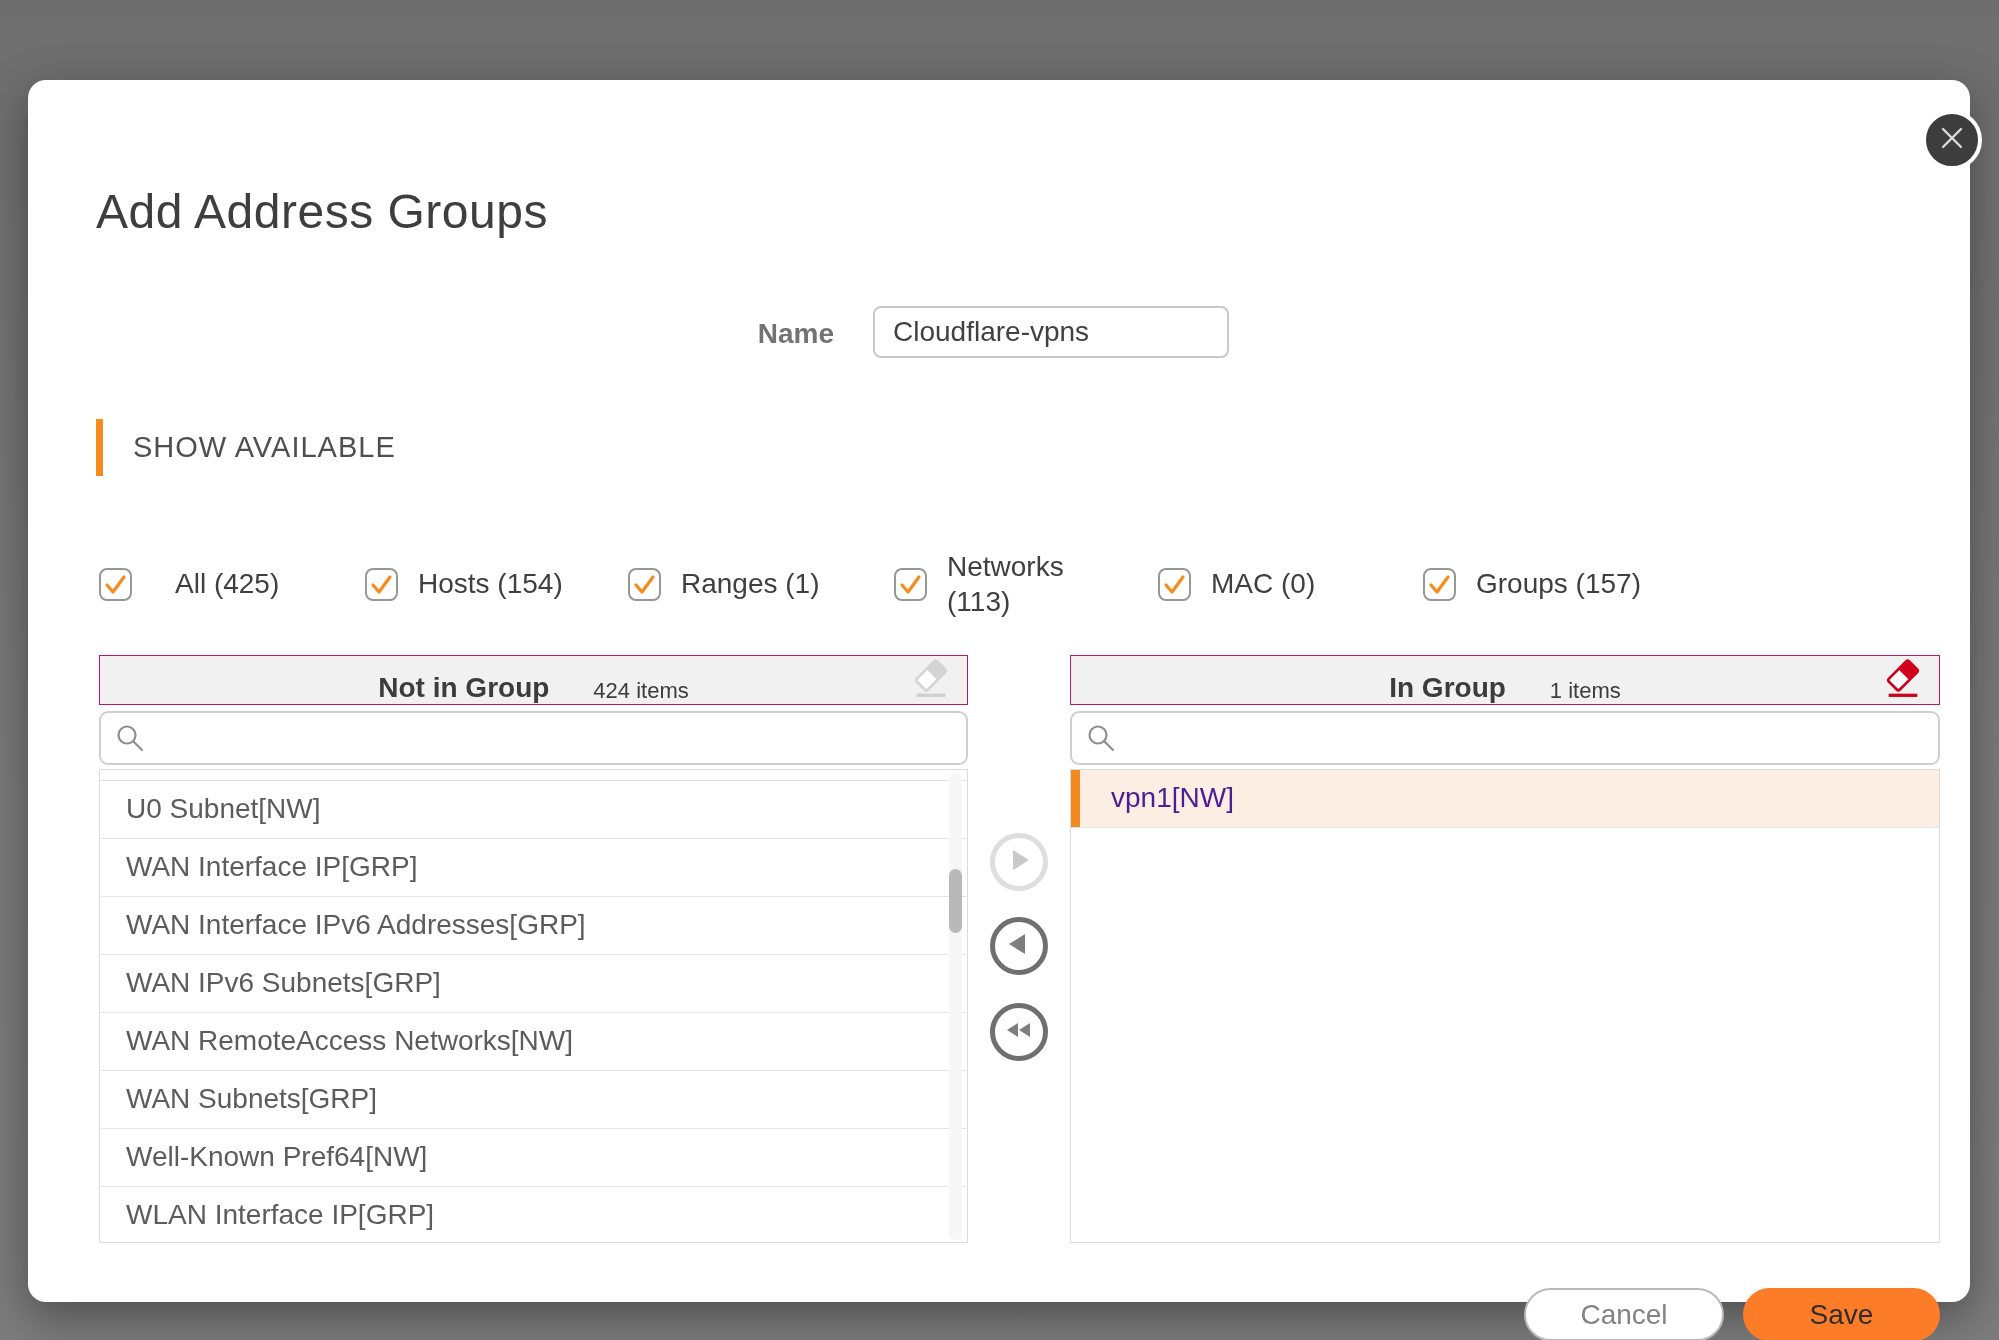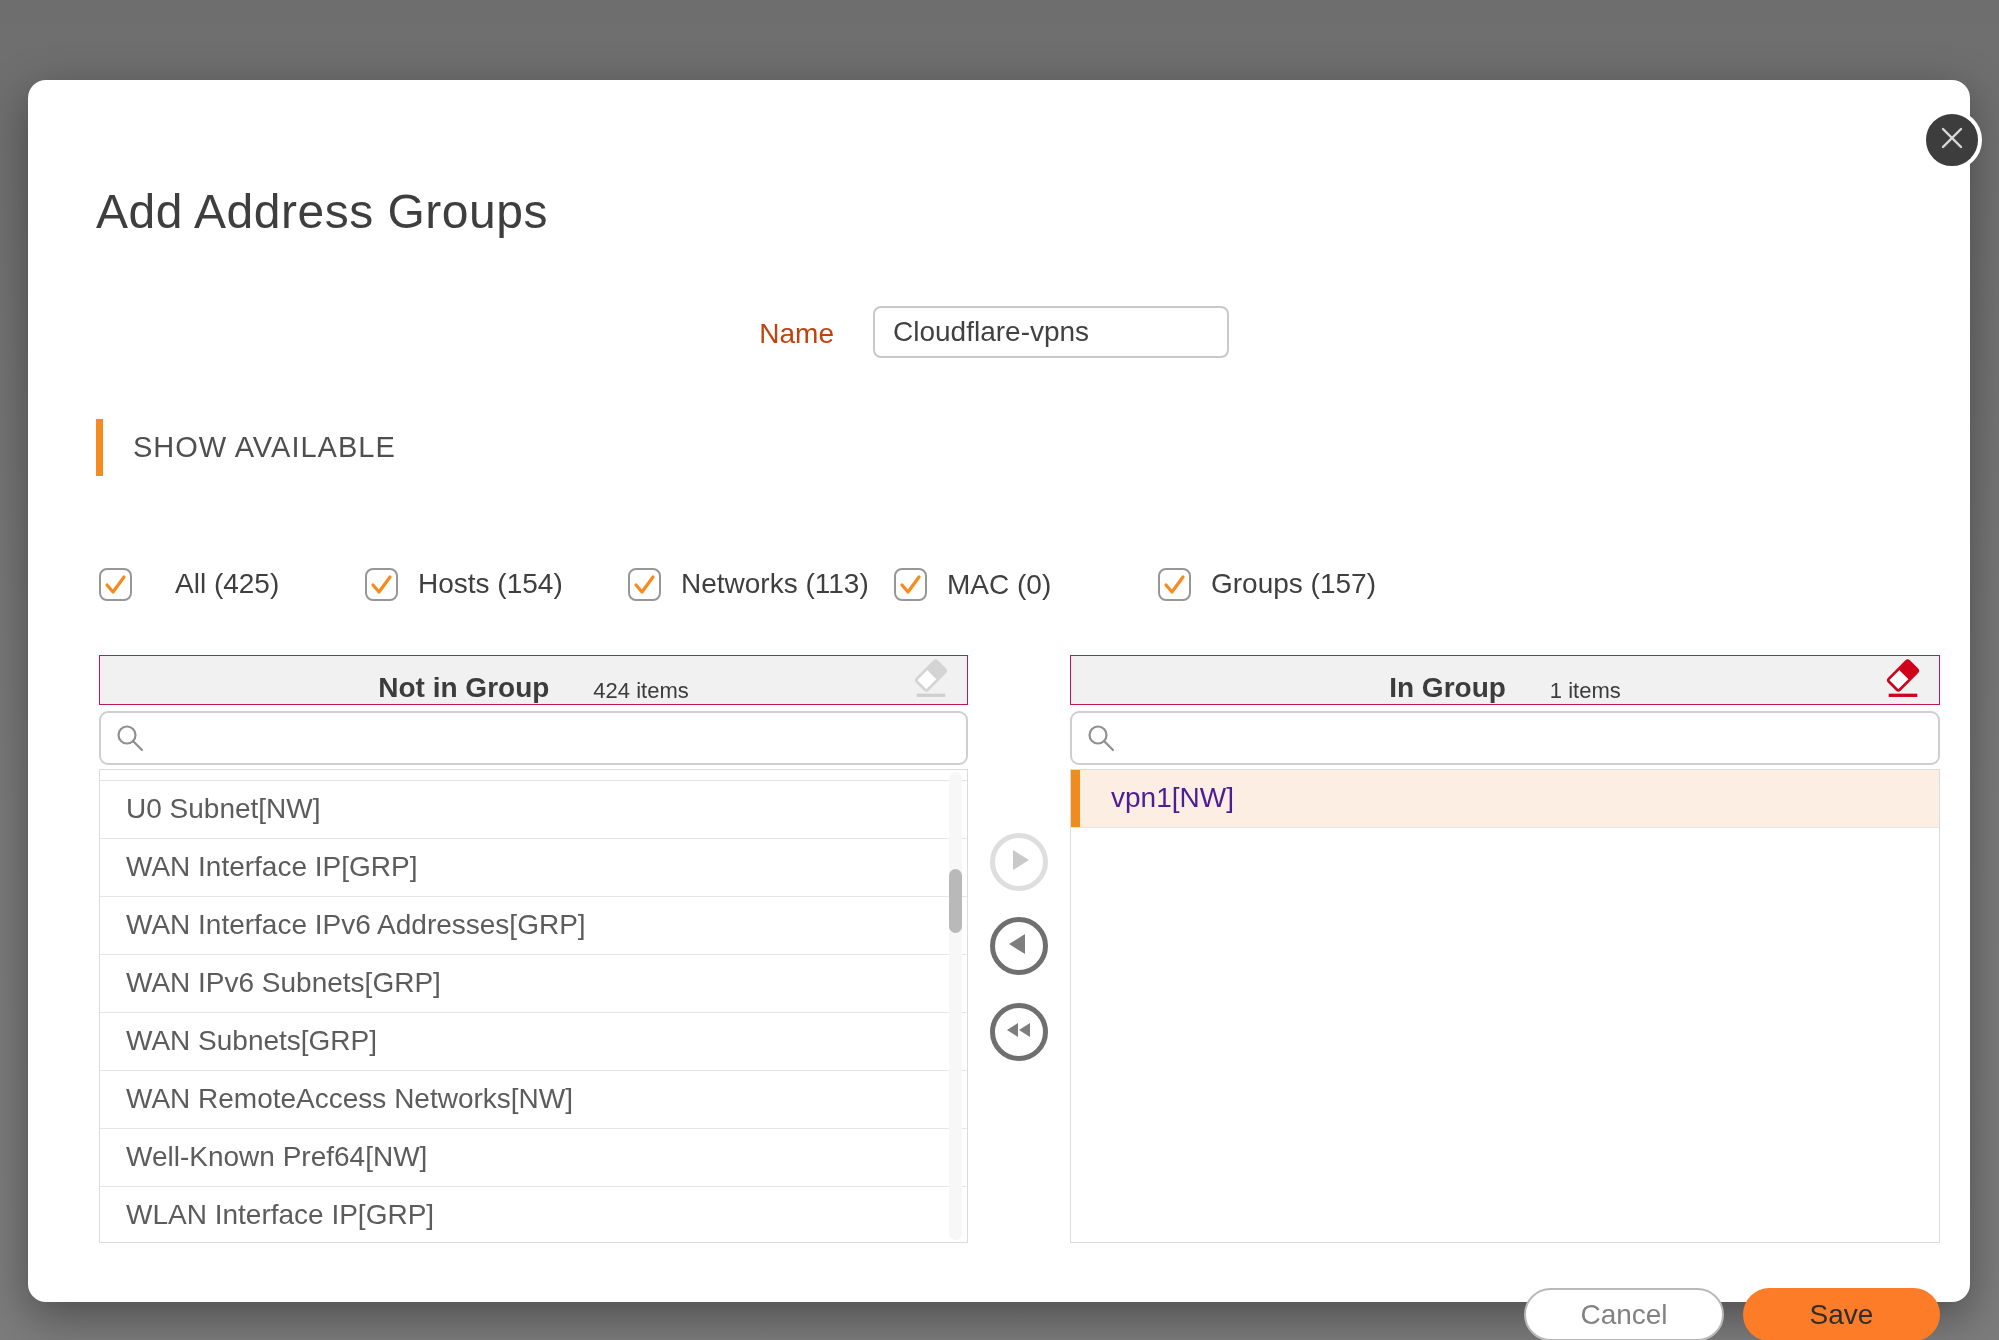--- a/index.html
+++ b/index.html
@@ -21,21 +21,21 @@
     position:absolute;left:68px;top:104px;
     font-size:48px;font-weight:500;color:#3e3e3e;letter-spacing:0.5px;
   }
   .close-btn{
     position:absolute;left:1922px;top:110px;width:52px;height:52px;
     background:#3d3d3d;border:4px solid #ffffff;border-radius:50%;
     display:flex;align-items:center;justify-content:center;cursor:pointer;z-index:5;
   }
   .name-row-label{
     position:absolute;left:650px;top:238px;width:156px;
-    text-align:right;font-size:28px;font-weight:400;color:#c2410c;
+    text-align:right;font-size:28px;font-weight:700;color:#737373;
   }
   .name-input{
     position:absolute;left:845px;top:226px;width:356px;height:52px;
     box-sizing:border-box;border:2px solid #c9c9c9;border-radius:8px;
     font-size:28px;color:#414141;padding:15px 18px;outline:none;
     font-family:inherit;background:#fff;
   }
   .section-heading{position:absolute;left:68px;top:339px;height:57px;display:flex;align-items:center;}
   .section-bar{width:7px;height:57px;background:#F68B1E;margin-right:30px;}
   .section-text{font-size:29px;color:#4f4f4f;letter-spacing:1px;}
@@ -150,20 +150,28 @@
 
         <div class="filter-item checked">
           <span class="checkbox">
             <svg width="27" height="27" viewBox="0 0 27 27">
               <polyline points="5,14 11,21 22,6" fill="none" stroke="#F68B1E" stroke-width="3.2" stroke-linecap="round" stroke-linejoin="round"></polyline>
             </svg>
           </span>
           <span class="filter-label">Hosts (154)</span>
         </div>
 
+        <div class="filter-item checked">
+          <span class="checkbox">
+            <svg width="27" height="27" viewBox="0 0 27 27">
+              <polyline points="5,14 11,21 22,6" fill="none" stroke="#F68B1E" stroke-width="3.2" stroke-linecap="round" stroke-linejoin="round"></polyline>
+            </svg>
+          </span>
+          <span class="filter-label">Ranges (1)</span>
+        </div>
 
         <div class="filter-item checked">
           <span class="checkbox">
             <svg width="27" height="27" viewBox="0 0 27 27">
               <polyline points="5,14 11,21 22,6" fill="none" stroke="#F68B1E" stroke-width="3.2" stroke-linecap="round" stroke-linejoin="round"></polyline>
             </svg>
           </span>
           <span class="filter-label">Networks (113)</span>
         </div>
 
@@ -223,25 +231,25 @@
 
           <div class="list-row">
             <span>WAN Interface IPv6 Addresses[GRP]</span>
           </div>
 
           <div class="list-row">
             <span>WAN IPv6 Subnets[GRP]</span>
           </div>
 
           <div class="list-row">
+            <span>WAN RemoteAccess Networks[NW]</span>
+          </div>
+
+          <div class="list-row">
             <span>WAN Subnets[GRP]</span>
-          </div>
-
-          <div class="list-row">
-            <span>WAN RemoteAccess Networks[NW]</span>
           </div>
 
           <div class="list-row">
             <span>Well-Known Pref64[NW]</span>
           </div>
 
           <div class="list-row">
             <span>WLAN Interface IP[GRP]</span>
           </div>
         <div class="vscrollbar">

